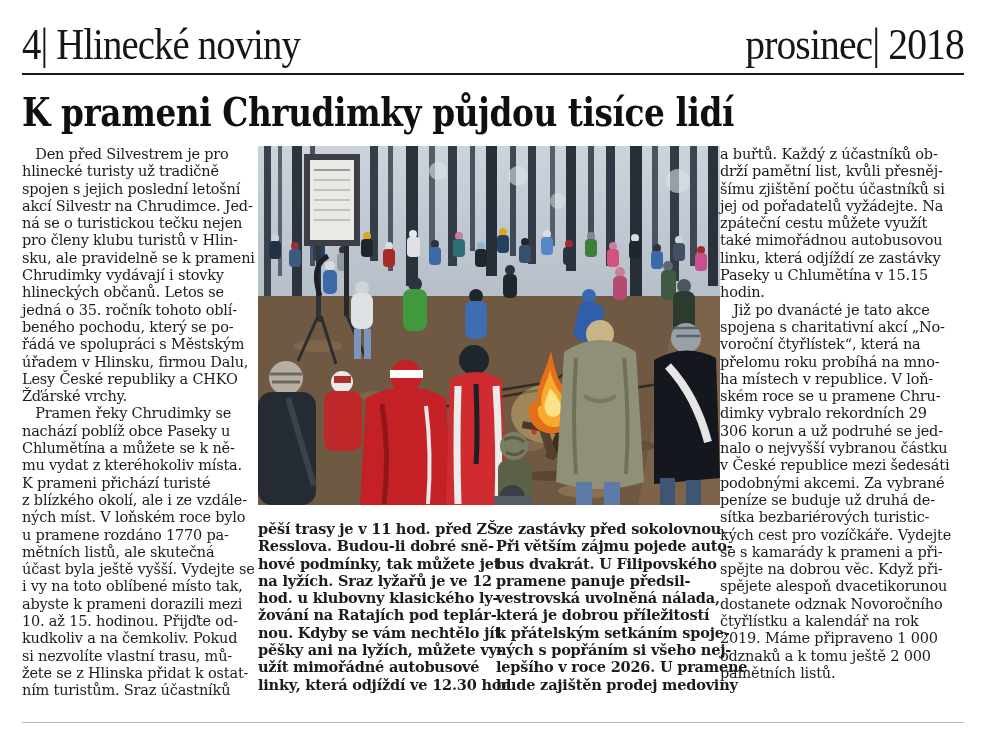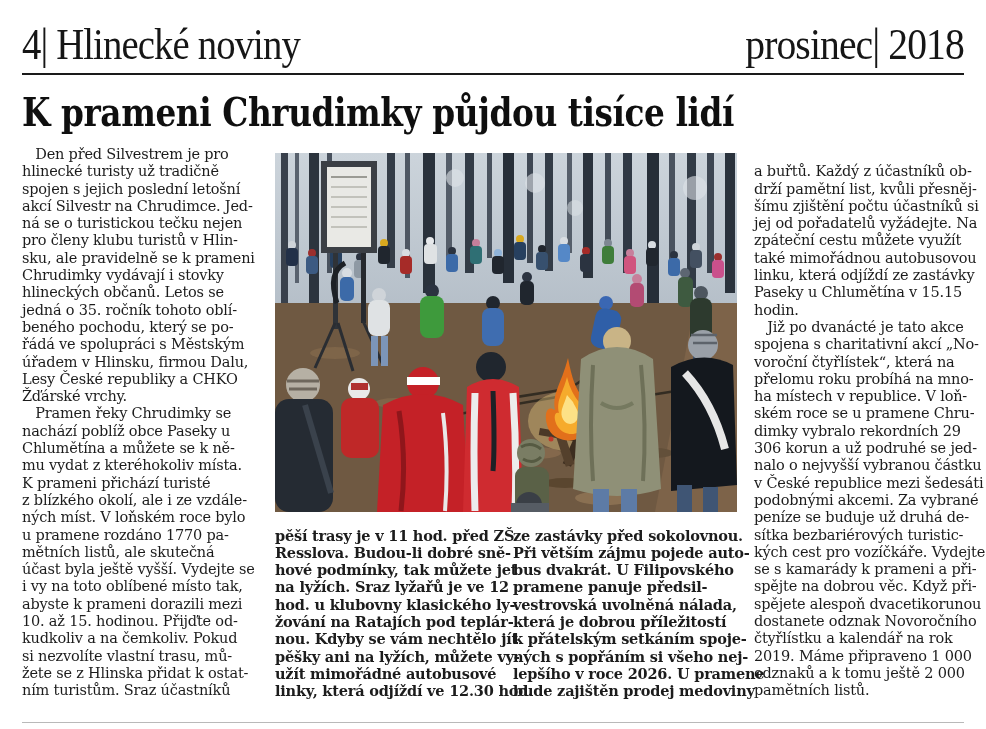--- a/index.html
+++ b/index.html
@@ -19,21 +19,21 @@
     transform:scaleX(.9);transform-origin:right bottom;white-space:nowrap;letter-spacing:-1px;color:#161616;
   }
   .masthead-rule{border-top:2px solid #1a1a1a;margin-top:3px;}
   
   .headline{
     margin:16px 0 0 0;font-size:39px;line-height:42px;font-weight:700;
     letter-spacing:-.5px;color:#0f0f0f;white-space:nowrap;
     transform:scaleX(.84);transform-origin:left center;
   }
   
-  .content{display:flex;gap:17px;margin-top:13px;align-items:flex-end;}
+  .content{display:flex;gap:0;margin-top:13px;align-items:flex-start;}
   .textcol{
     font-size:14.5px;line-height:17.3px;letter-spacing:-.2px;
     white-space:pre;color:#1c1c1c;
   }
   .col1{width:236px;flex:0 0 236px;}
   .middle{width:462px;flex:0 0 462px;}
   .col4{flex:1;min-width:0;}
   .photo{width:462px;height:359px;display:block;}
   .cols-below{display:flex;gap:14px;margin-top:15px;font-weight:bold;}
   .cols-below .textcol{width:224px;flex:0 0 224px;}

